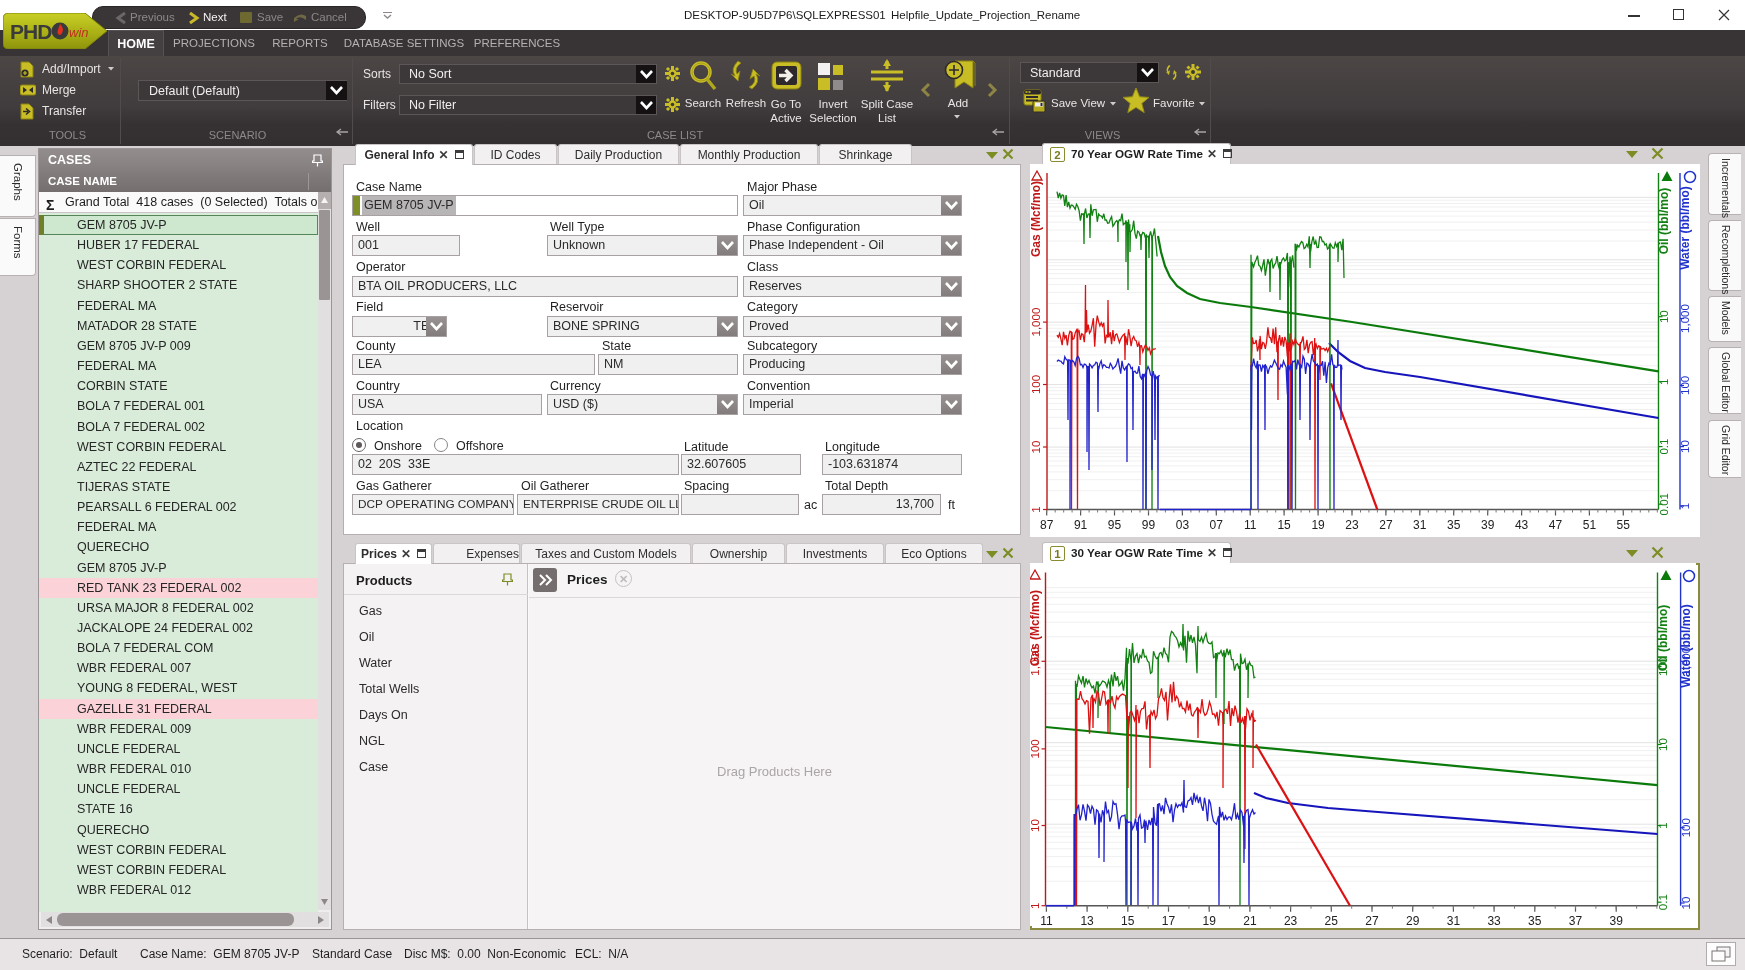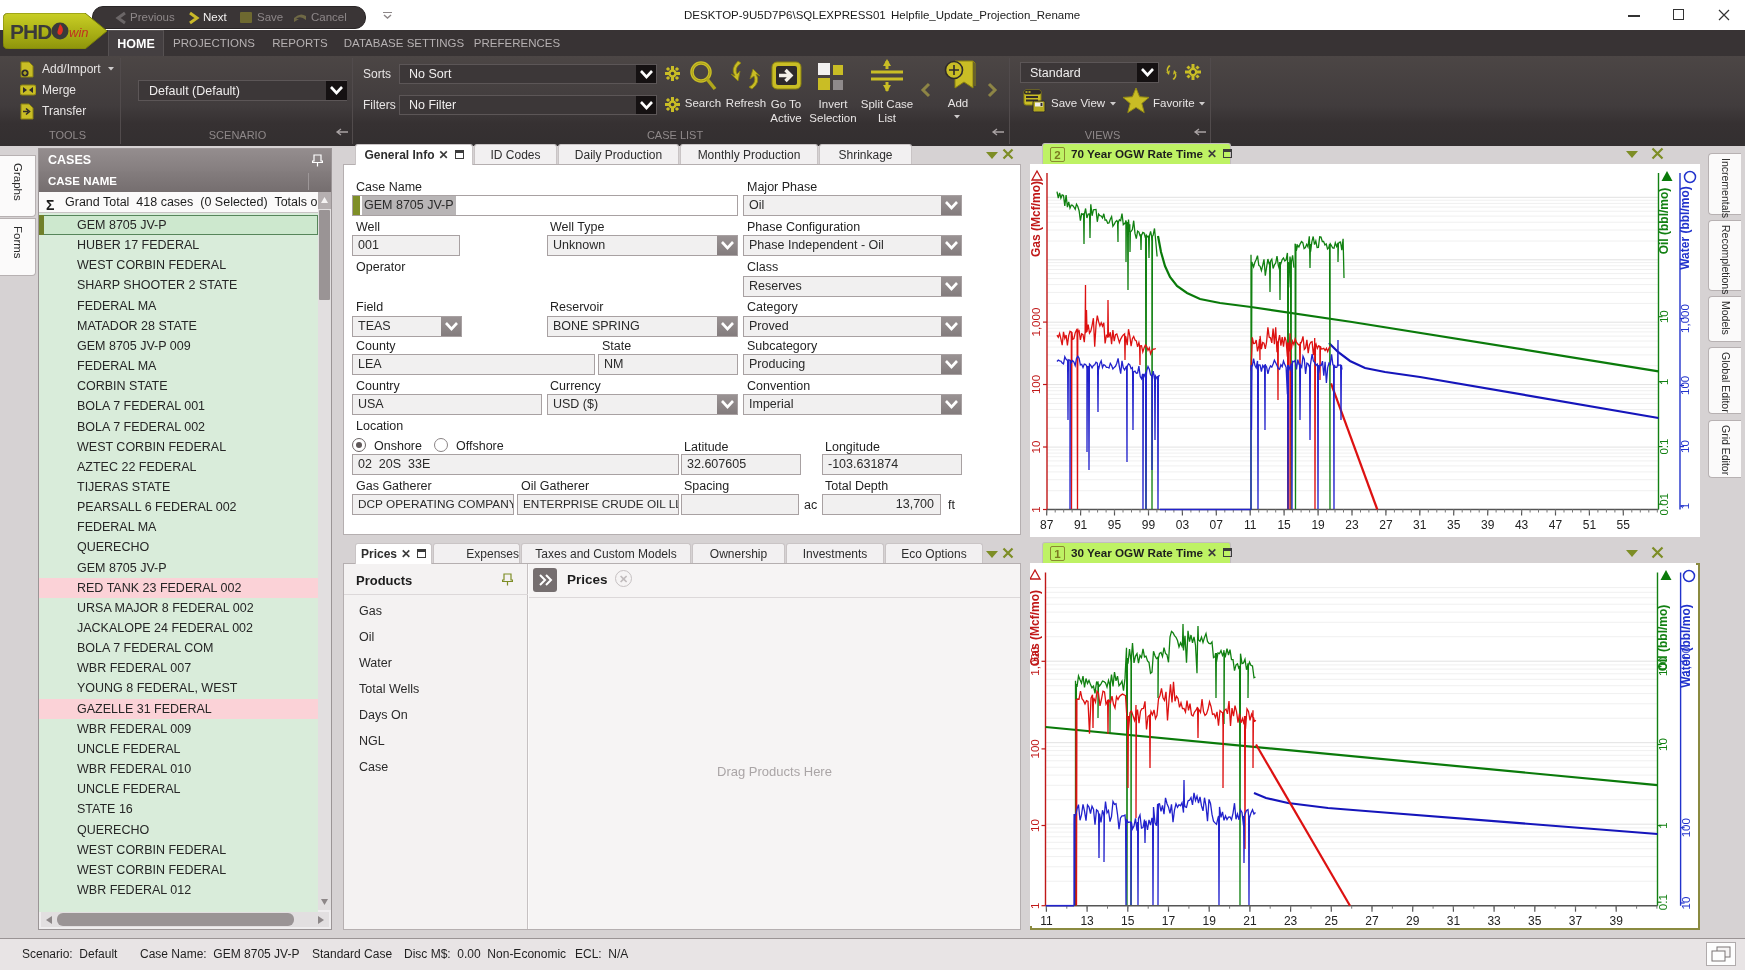--- a/index.html
+++ b/index.html
@@ -3,21 +3,21 @@
 <meta charset="utf-8">
 <style>
 * { margin:0; padding:0; box-sizing:border-box; }
 html,body { width:1745px; height:970px; overflow:hidden; font-family:"Liberation Sans",sans-serif; background:#d6d2d3; }
 #app { position:absolute; top:0; left:0; width:1745px; height:970px; }
 .abs { position:absolute; }
 .row { position:absolute; left:0; width:279px; height:20px; font-size:12.5px; color:#262626; padding-left:38px; line-height:20px; white-space:nowrap; }
 .row.pink { background:#fbd2d7; }
 .row.sel { background:#cde8ce; border:1px solid #56855a; border-left:none; line-height:18px; }
 .row.sel::before { content:""; position:absolute; left:0; top:-1px; width:5px; height:20px; background:#70802a; }
-.ctab { height:21px; background:#bef264; border:1px solid #c2bdbe; border-bottom:none; border-radius:3px 3px 0 0; font-size:11.7px; color:#1d1d1d; line-height:20px; padding-left:7px; white-space:nowrap; }
+.ctab { height:21px; background:#ffffff; border:1px solid #c2bdbe; border-bottom:none; border-radius:3px 3px 0 0; font-size:11.7px; color:#1d1d1d; line-height:20px; padding-left:7px; white-space:nowrap; }
 .tx { font-size:12px; font-weight:bold; color:#3c3c3c; margin-left:4px; }
 .tsq { display:inline-block; width:9px; height:9px; border:1.5px solid #3c3c3c; border-top-width:3px; margin-left:6px; }
 .ptab { position:absolute; top:0; height:21px; background:#f2f0f1; border:1px solid #c9c4c5; border-bottom:none; border-radius:3px 3px 0 0; font-size:12px; color:#2e2e2e; text-align:center; line-height:20px; white-space:nowrap; }
 .ptab.act { background:#fff; font-weight:bold; z-index:3; }
 .lbl { position:absolute; font-size:12.5px; color:#1f1f1f; white-space:nowrap; }
 .inp { position:absolute; height:21px; background:#f1f0f0; border:1px solid #a8a1a2; font-size:12.5px; color:#2a2a2a; line-height:19px; padding-left:5px; white-space:nowrap; overflow:hidden; }
 .dd { position:absolute; top:-1px; right:-1px; width:21px; height:21px; background:linear-gradient(#9a9394,#827b7c); }
 .dd svg { position:absolute; left:4px; top:6px; }
 </style>
 </head>
@@ -401,28 +401,29 @@
               <path d="M1 1 L6.5 7 L12 1" stroke="#fff" stroke-width="2.6" fill="none"></path>
             </svg>
           </span></div>
     <div class="lbl" style="left:404px;top:56px;">Phase Configuration</div>
     <div class="inp" style="left:400px;top:71px;width:219px;">Phase Independent - Oil<span class="dd">
             <svg width="13" height="9">
               <path d="M1 1 L6.5 7 L12 1" stroke="#fff" stroke-width="2.6" fill="none"></path>
             </svg>
           </span></div>
     <div class="lbl" style="left:13px;top:96px;">Operator</div>
+    <div class="inp" style="left:9px;top:112px;width:386px;">BTA OIL PRODUCERS, LLC</div>
     <div class="lbl" style="left:404px;top:96px;">Class</div>
     <div class="inp" style="left:400px;top:112px;width:219px;">Reserves<span class="dd">
             <svg width="13" height="9">
               <path d="M1 1 L6.5 7 L12 1" stroke="#fff" stroke-width="2.6" fill="none"></path>
             </svg>
           </span></div>
     <div class="lbl" style="left:13px;top:136px;">Field</div>
-    <div class="inp" style="left:9px;top:152px;width:110px;">TEAS<span class="dd">
+    <div class="inp" style="left:9px;top:152px;width:95px;text-align:right;">TEAS<span class="dd">
             <svg width="13" height="9">
               <path d="M1 1 L6.5 7 L12 1" stroke="#fff" stroke-width="2.6" fill="none"></path>
             </svg>
           </span></div>
     <div class="lbl" style="left:207px;top:136px;">Reservoir</div>
     <div class="inp" style="left:204px;top:152px;width:191px;">BONE SPRING<span class="dd">
             <svg width="13" height="9">
               <path d="M1 1 L6.5 7 L12 1" stroke="#fff" stroke-width="2.6" fill="none"></path>
             </svg>
           </span></div>

